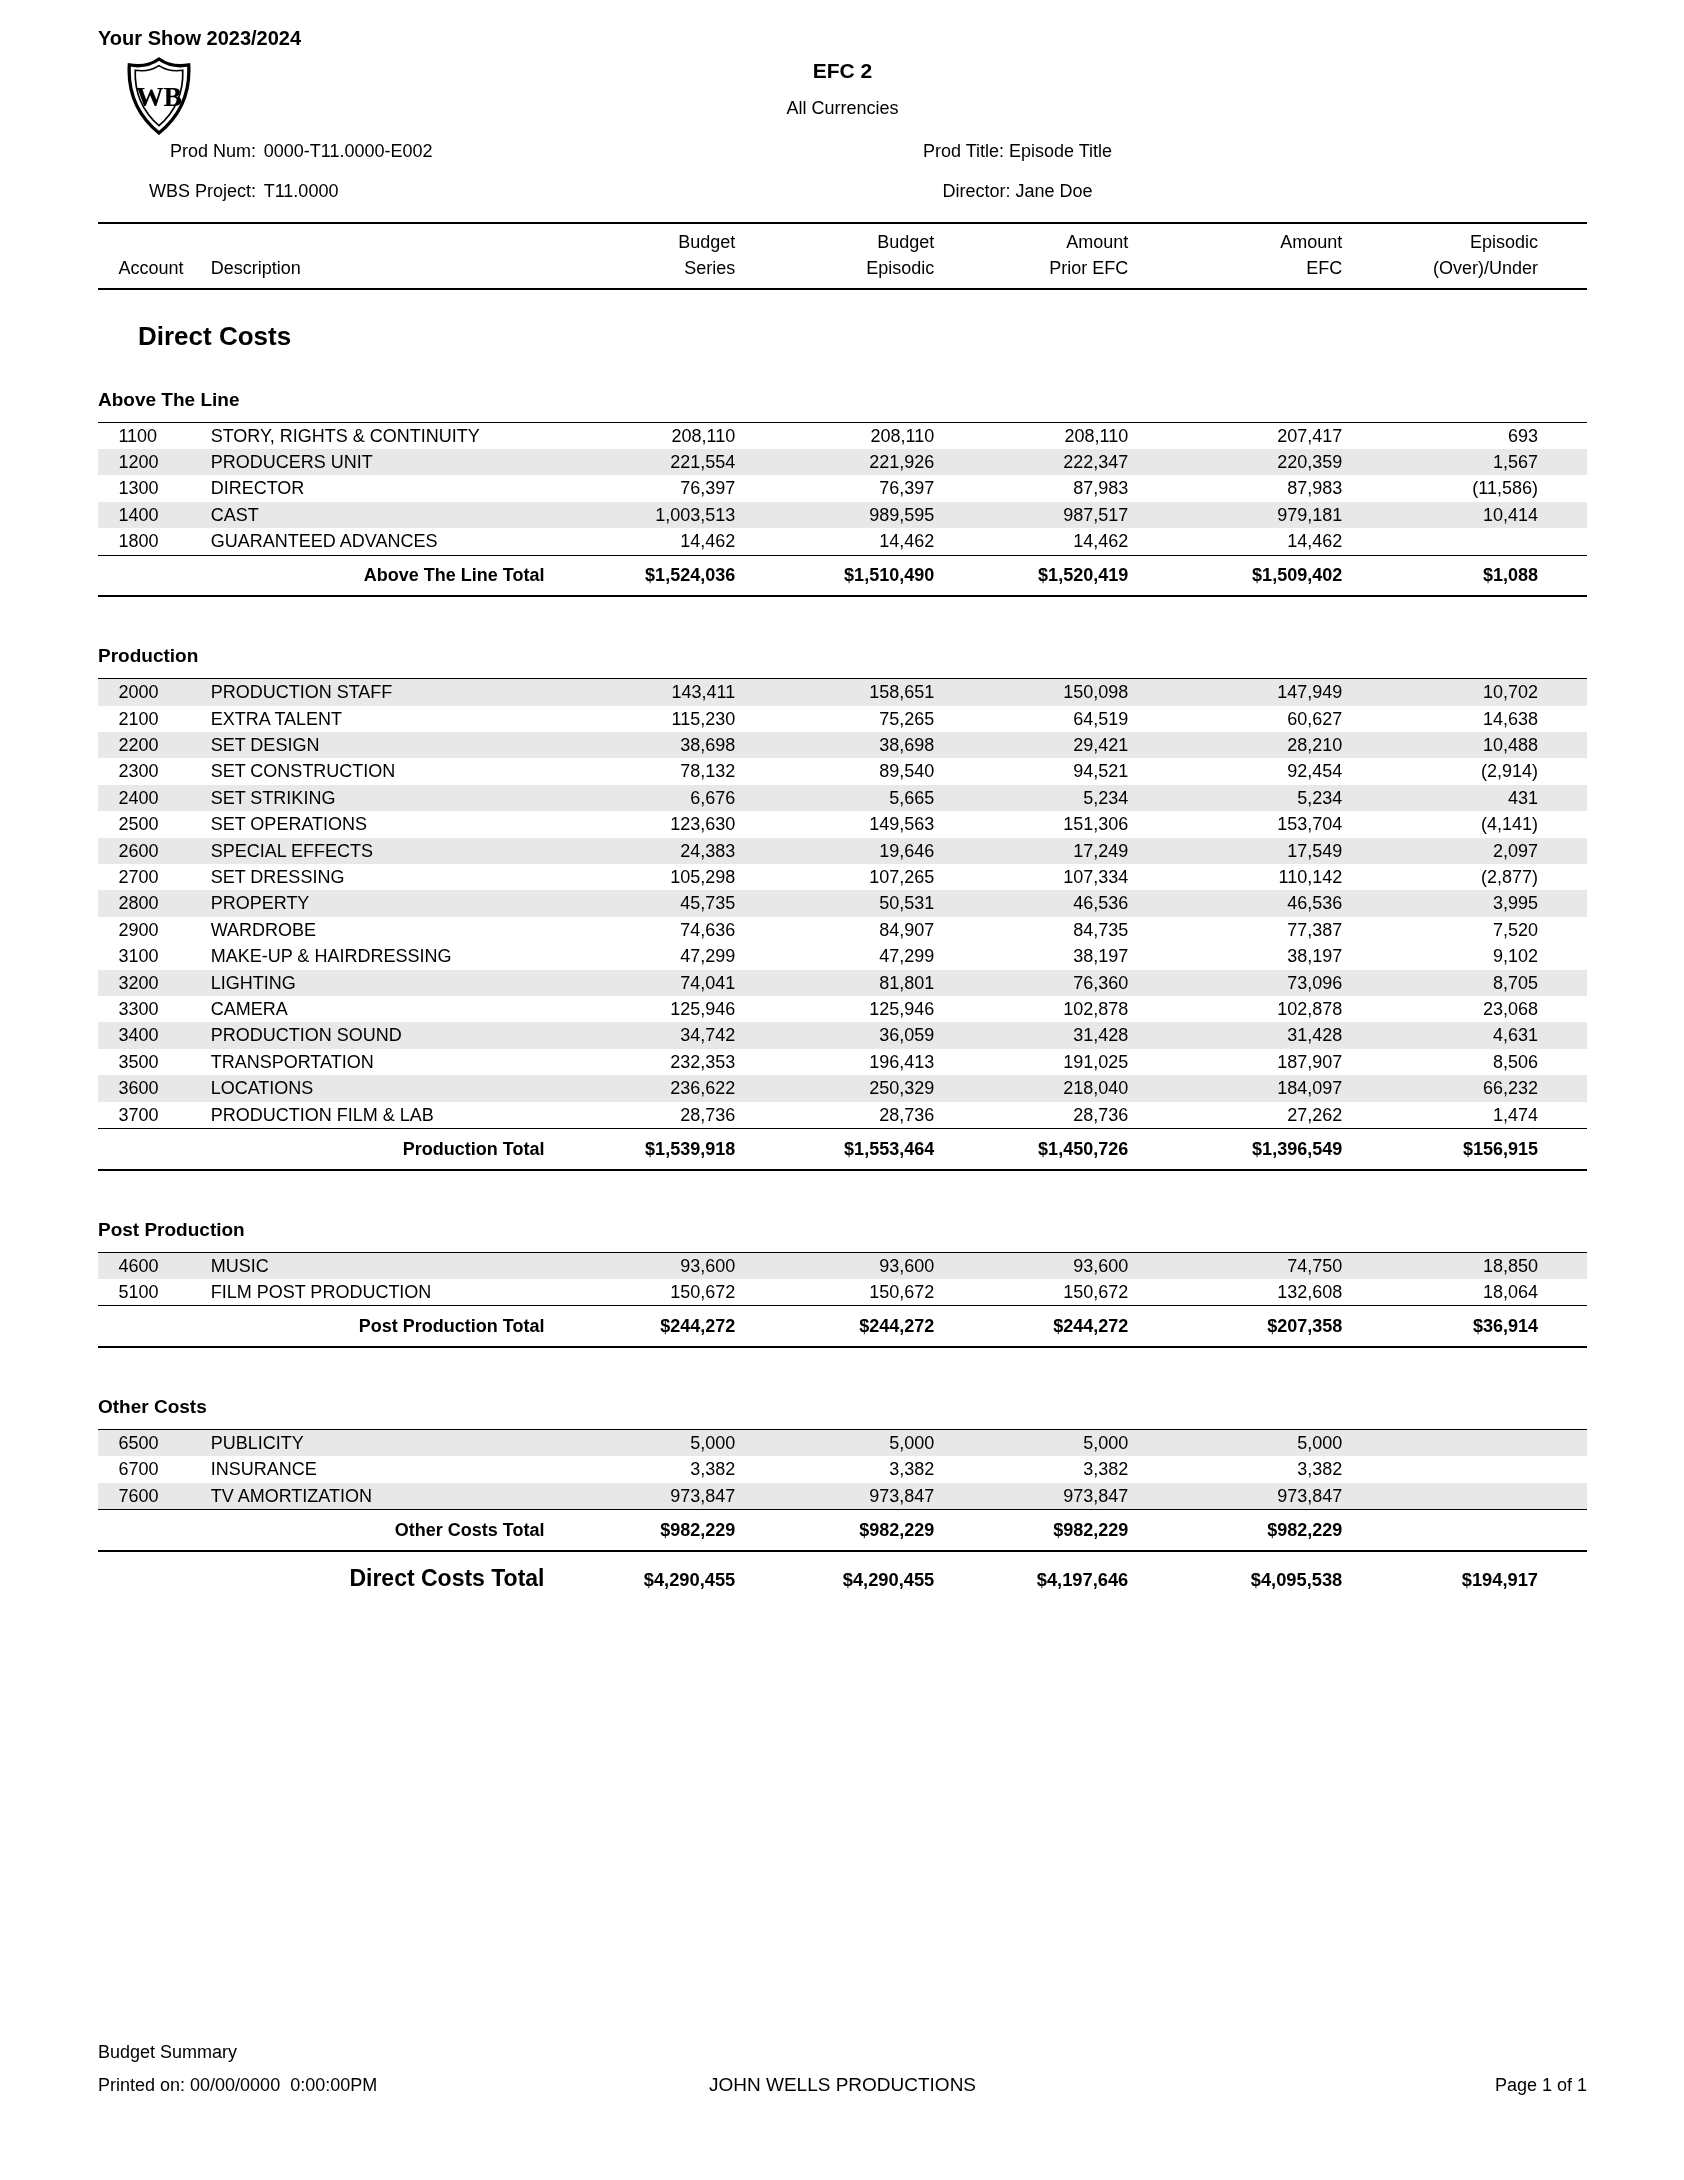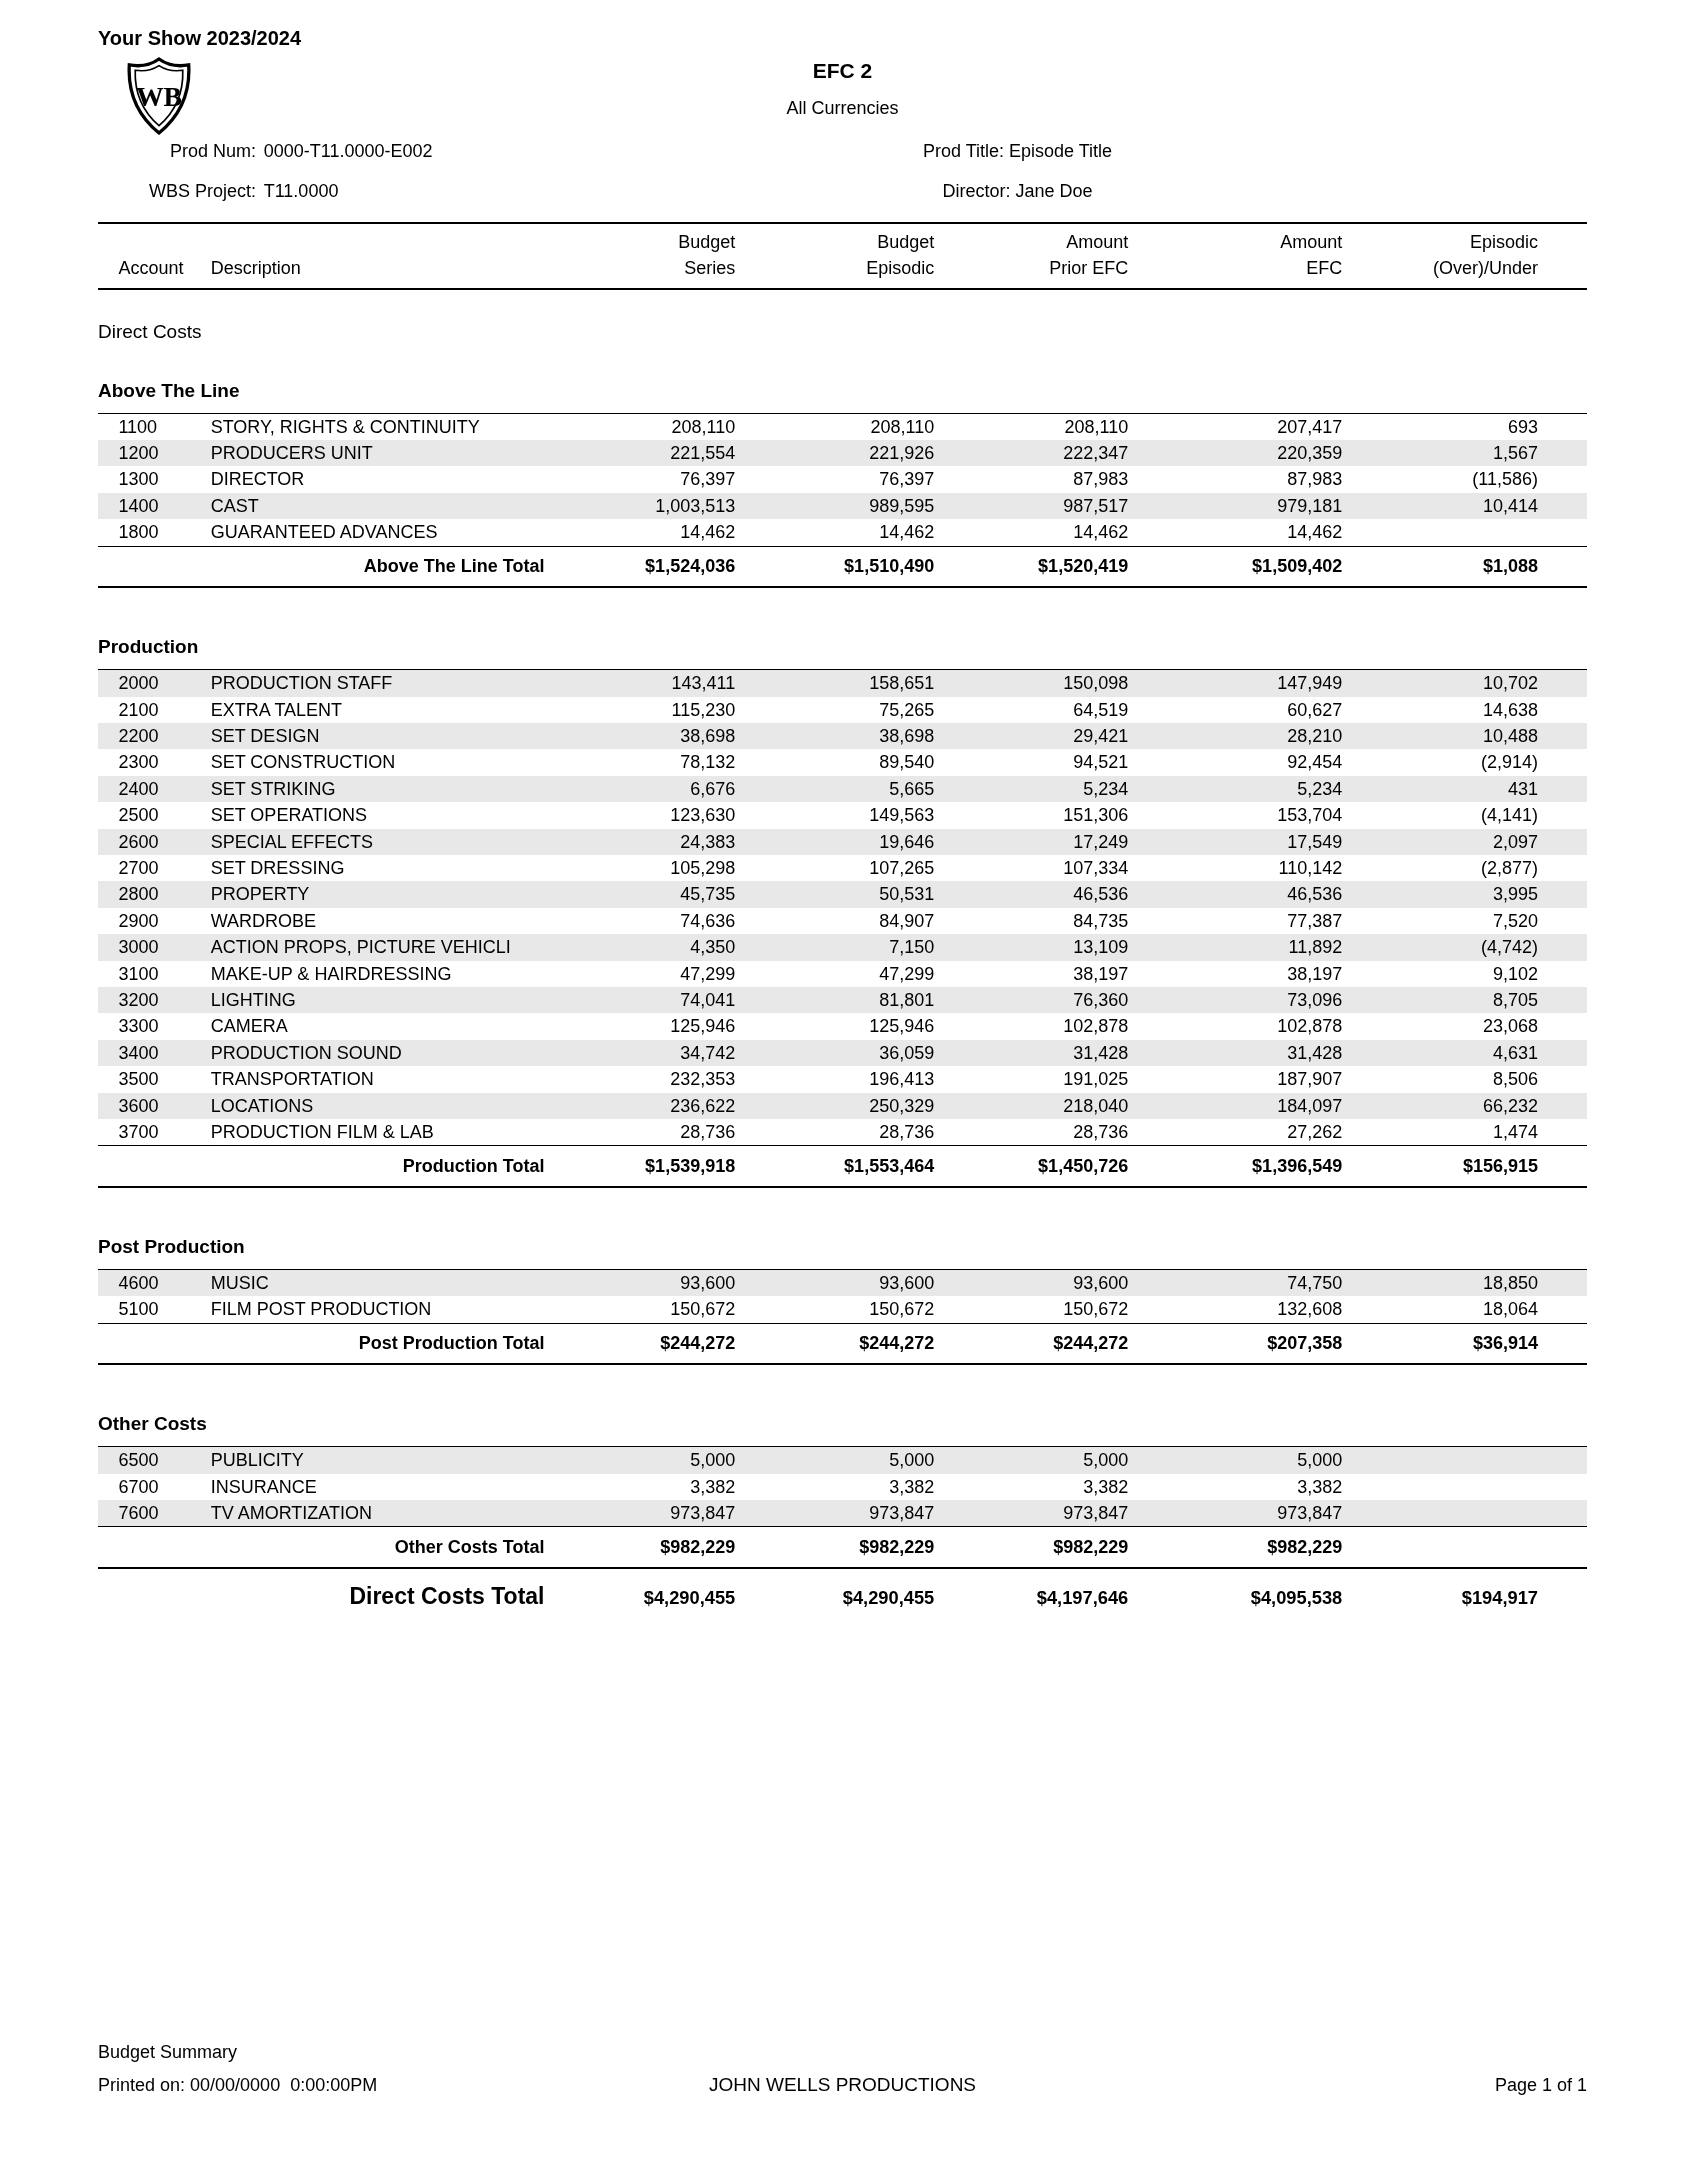--- a/index.html
+++ b/index.html
@@ -37,21 +37,21 @@
   td.acct { padding-left: 20.4px; text-align: left; }
   td.desc { padding-left: 1.7px; text-align: left; }
   td.num  { text-align: right; padding-right: 6.8px; }
   td.num.last { padding-right: 49px; }
 
   .col-header-table { border-top: 2.6px solid #000; border-bottom: 2.6px solid #000; margin-top: 17px; }
   .col-header-table td { line-height: 25.6px; vertical-align: top; }
   .col-header-table tr:first-child td { padding-top: 6px; }
   .col-header-table tr:last-child td { padding-bottom: 6px; }
 
-  .direct-costs-title { font-size: 19px; font-weight: normal; margin-top: 31px; }
+  .direct-costs-title { font-size: 26px; font-weight: bold; margin-top: 31px; margin-left: 40px; }
 
   .section-heading { font-size: 19px; font-weight: bold; margin-top: 48px; margin-bottom: 11px; }
   #sections .section-heading:first-child { margin-top: 37px; }
 
   .budget-table { border-top: 1.7px solid #000; }
   .budget-table td { font-size: 18px; height: 26.4px; line-height: 26.4px; white-space: nowrap; overflow: hidden; }
   tr.shaded td { background: #e8e8e8; }
 
   .total-row td { border-top: 1.7px solid #000; border-bottom: 2.6px solid #000; font-weight: bold; height: 41px; background: #fff !important; }
   td.total-label { text-align: right; padding-right: 8.5px; }
@@ -304,29 +304,20 @@
           </tr>
           <tr>
             <td class="acct">2900</td>
             <td class="desc">WARDROBE</td>
             <td class="num">74,636</td>
             <td class="num">84,907</td>
             <td class="num">84,735</td>
             <td class="num">77,387</td>
             <td class="num last">7,520</td>
           </tr>
-          <tr class="shaded">
-            <td class="acct">3000</td>
-            <td class="desc">ACTION PROPS, PICTURE VEHICLI</td>
-            <td class="num">4,350</td>
-            <td class="num">7,150</td>
-            <td class="num">13,109</td>
-            <td class="num">11,892</td>
-            <td class="num last">(4,742)</td>
-          </tr>
           <tr>
             <td class="acct">3100</td>
             <td class="desc">MAKE-UP &amp; HAIRDRESSING</td>
             <td class="num">47,299</td>
             <td class="num">47,299</td>
             <td class="num">38,197</td>
             <td class="num">38,197</td>
             <td class="num last">9,102</td>
           </tr>
           <tr class="shaded">

